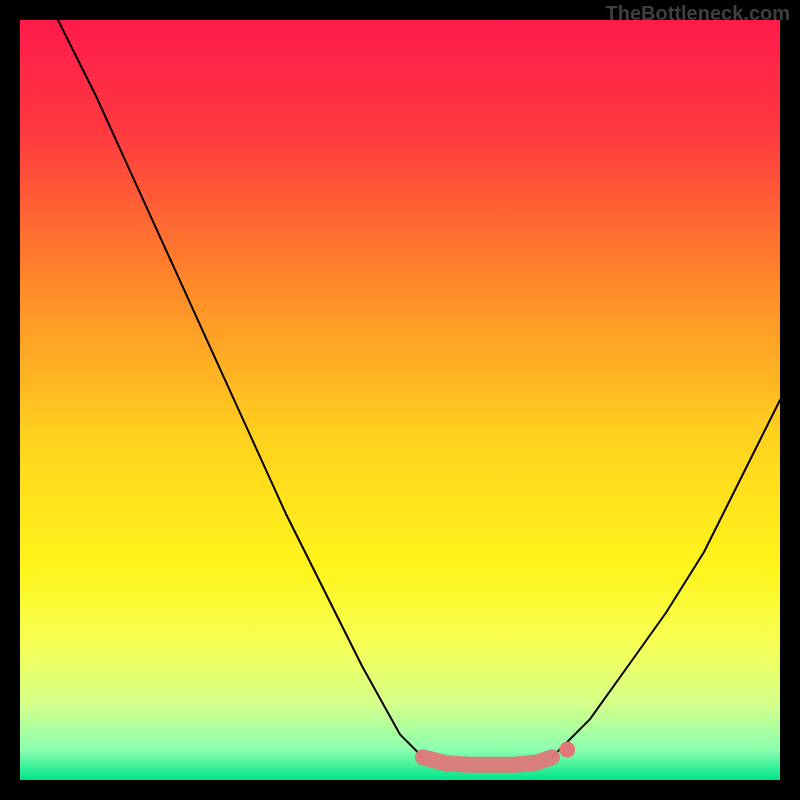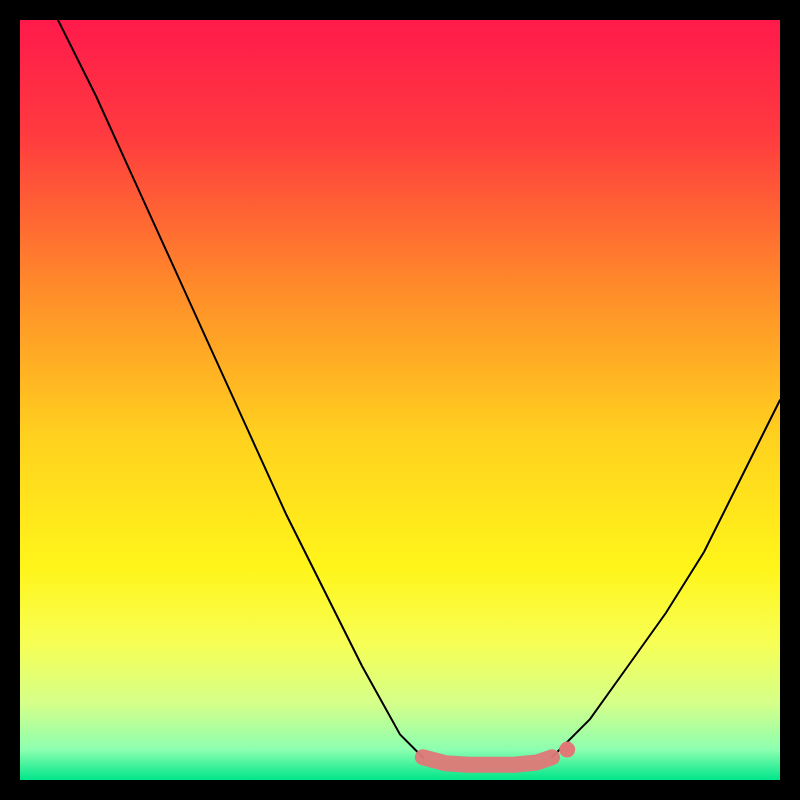--- a/index.html
+++ b/index.html
@@ -4,20 +4,21 @@
 <style>
   html,body{margin:0;padding:0;width:800px;height:800px;overflow:hidden;background:#000;}
   .frame{position:relative;width:800px;height:800px;background:#000;}
   .plot{position:absolute;left:20px;top:20px;width:760px;height:760px;}
   .watermark{position:absolute;right:10px;top:2px;font:700 20px Arial,Helvetica,sans-serif;color:#3f3f3f;letter-spacing:0px;}
   svg{display:block;}
 </style>
 </head>
 <body>
 <div class="frame">
+  <div class="watermark">TheBottleneck.com</div>
   <div class="plot">
     <svg id="svg" width="760" height="760" viewBox="0 0 760 760">
         <defs>
           <linearGradient id="bg" x1="0" y1="0" x2="0" y2="1">
             <stop offset="0%" stop-color="#ff1a4b"></stop>
             <stop offset="15%" stop-color="#ff3a3f"></stop>
             <stop offset="35%" stop-color="#ff8a2a"></stop>
             <stop offset="55.00000000000001%" stop-color="#ffd21e"></stop>
             <stop offset="72%" stop-color="#fff51a"></stop>
             <stop offset="82%" stop-color="#f7ff55"></stop>

